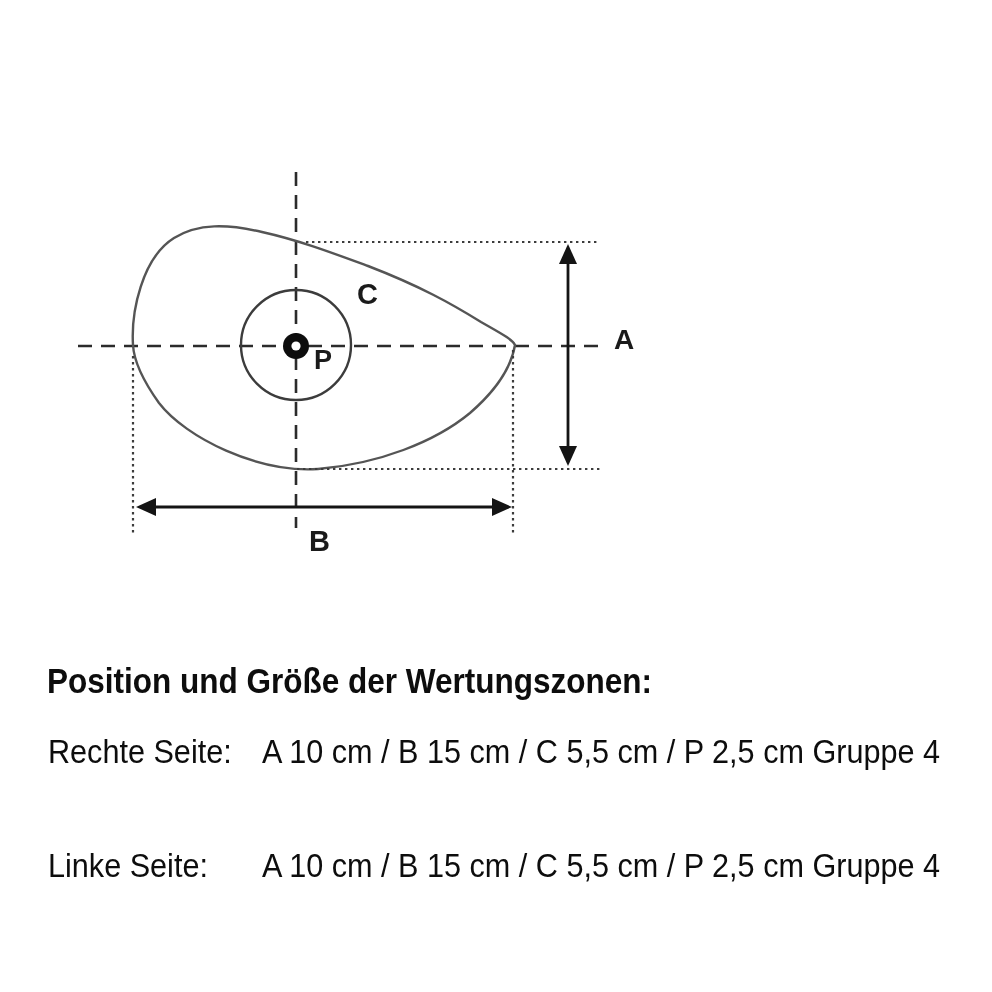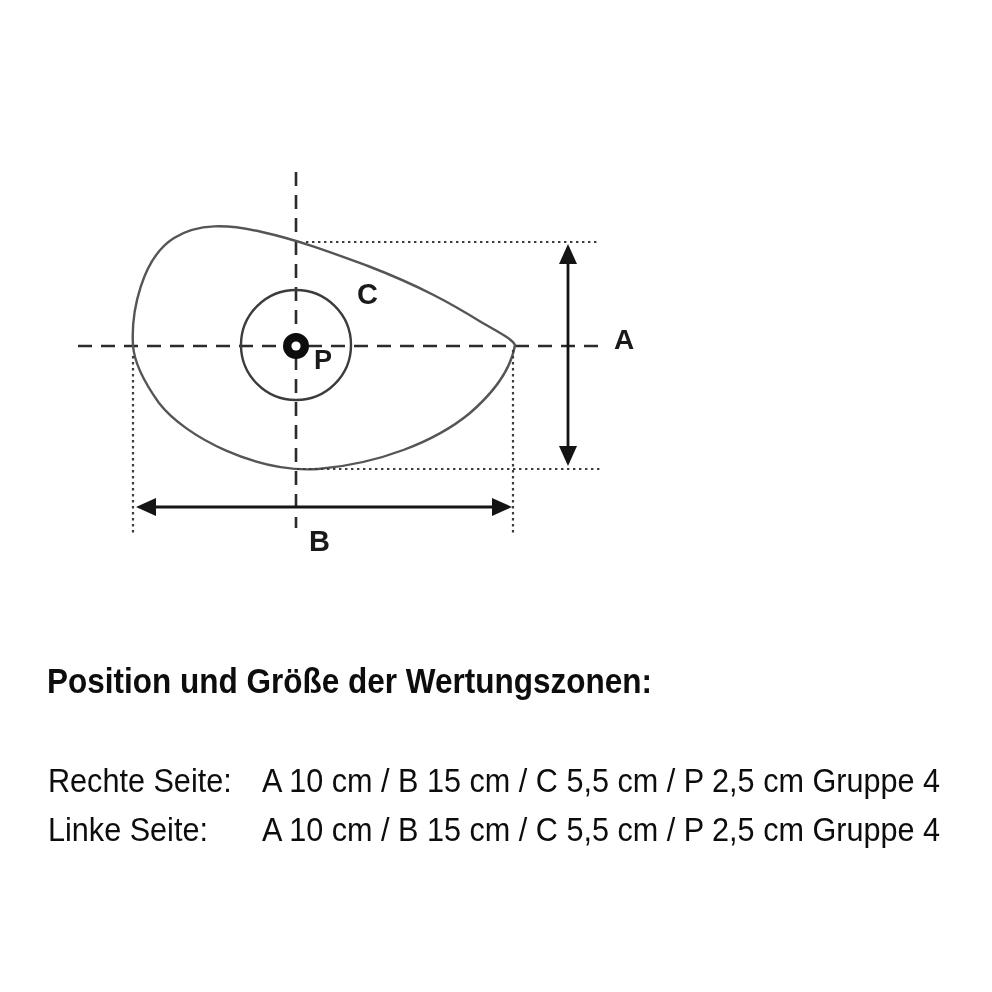--- a/index.html
+++ b/index.html
@@ -47,22 +47,22 @@
     font-size: 34px;
     font-weight: 400;
     line-height: 1;
     white-space: nowrap;
     transform: scaleX(0.90);
     transform-origin: 0 0;
     color: #0d0d0d;
   }
   .spec-row .row-label { left: 0; }
   .spec-row .row-value { left: 214px; }
-  .row-1 { top: 763px; }
-  .row-2 { top: 812px; }
+  .row-1 { top: 734px; }
+  .row-2 { top: 848px; }
   text.dim-label {
     font-family: "Liberation Sans", sans-serif;
     font-weight: 700;
     fill: #1a1a1a;
   }
 </style>
 </head>
 <body>
 
 <div class="stage">

